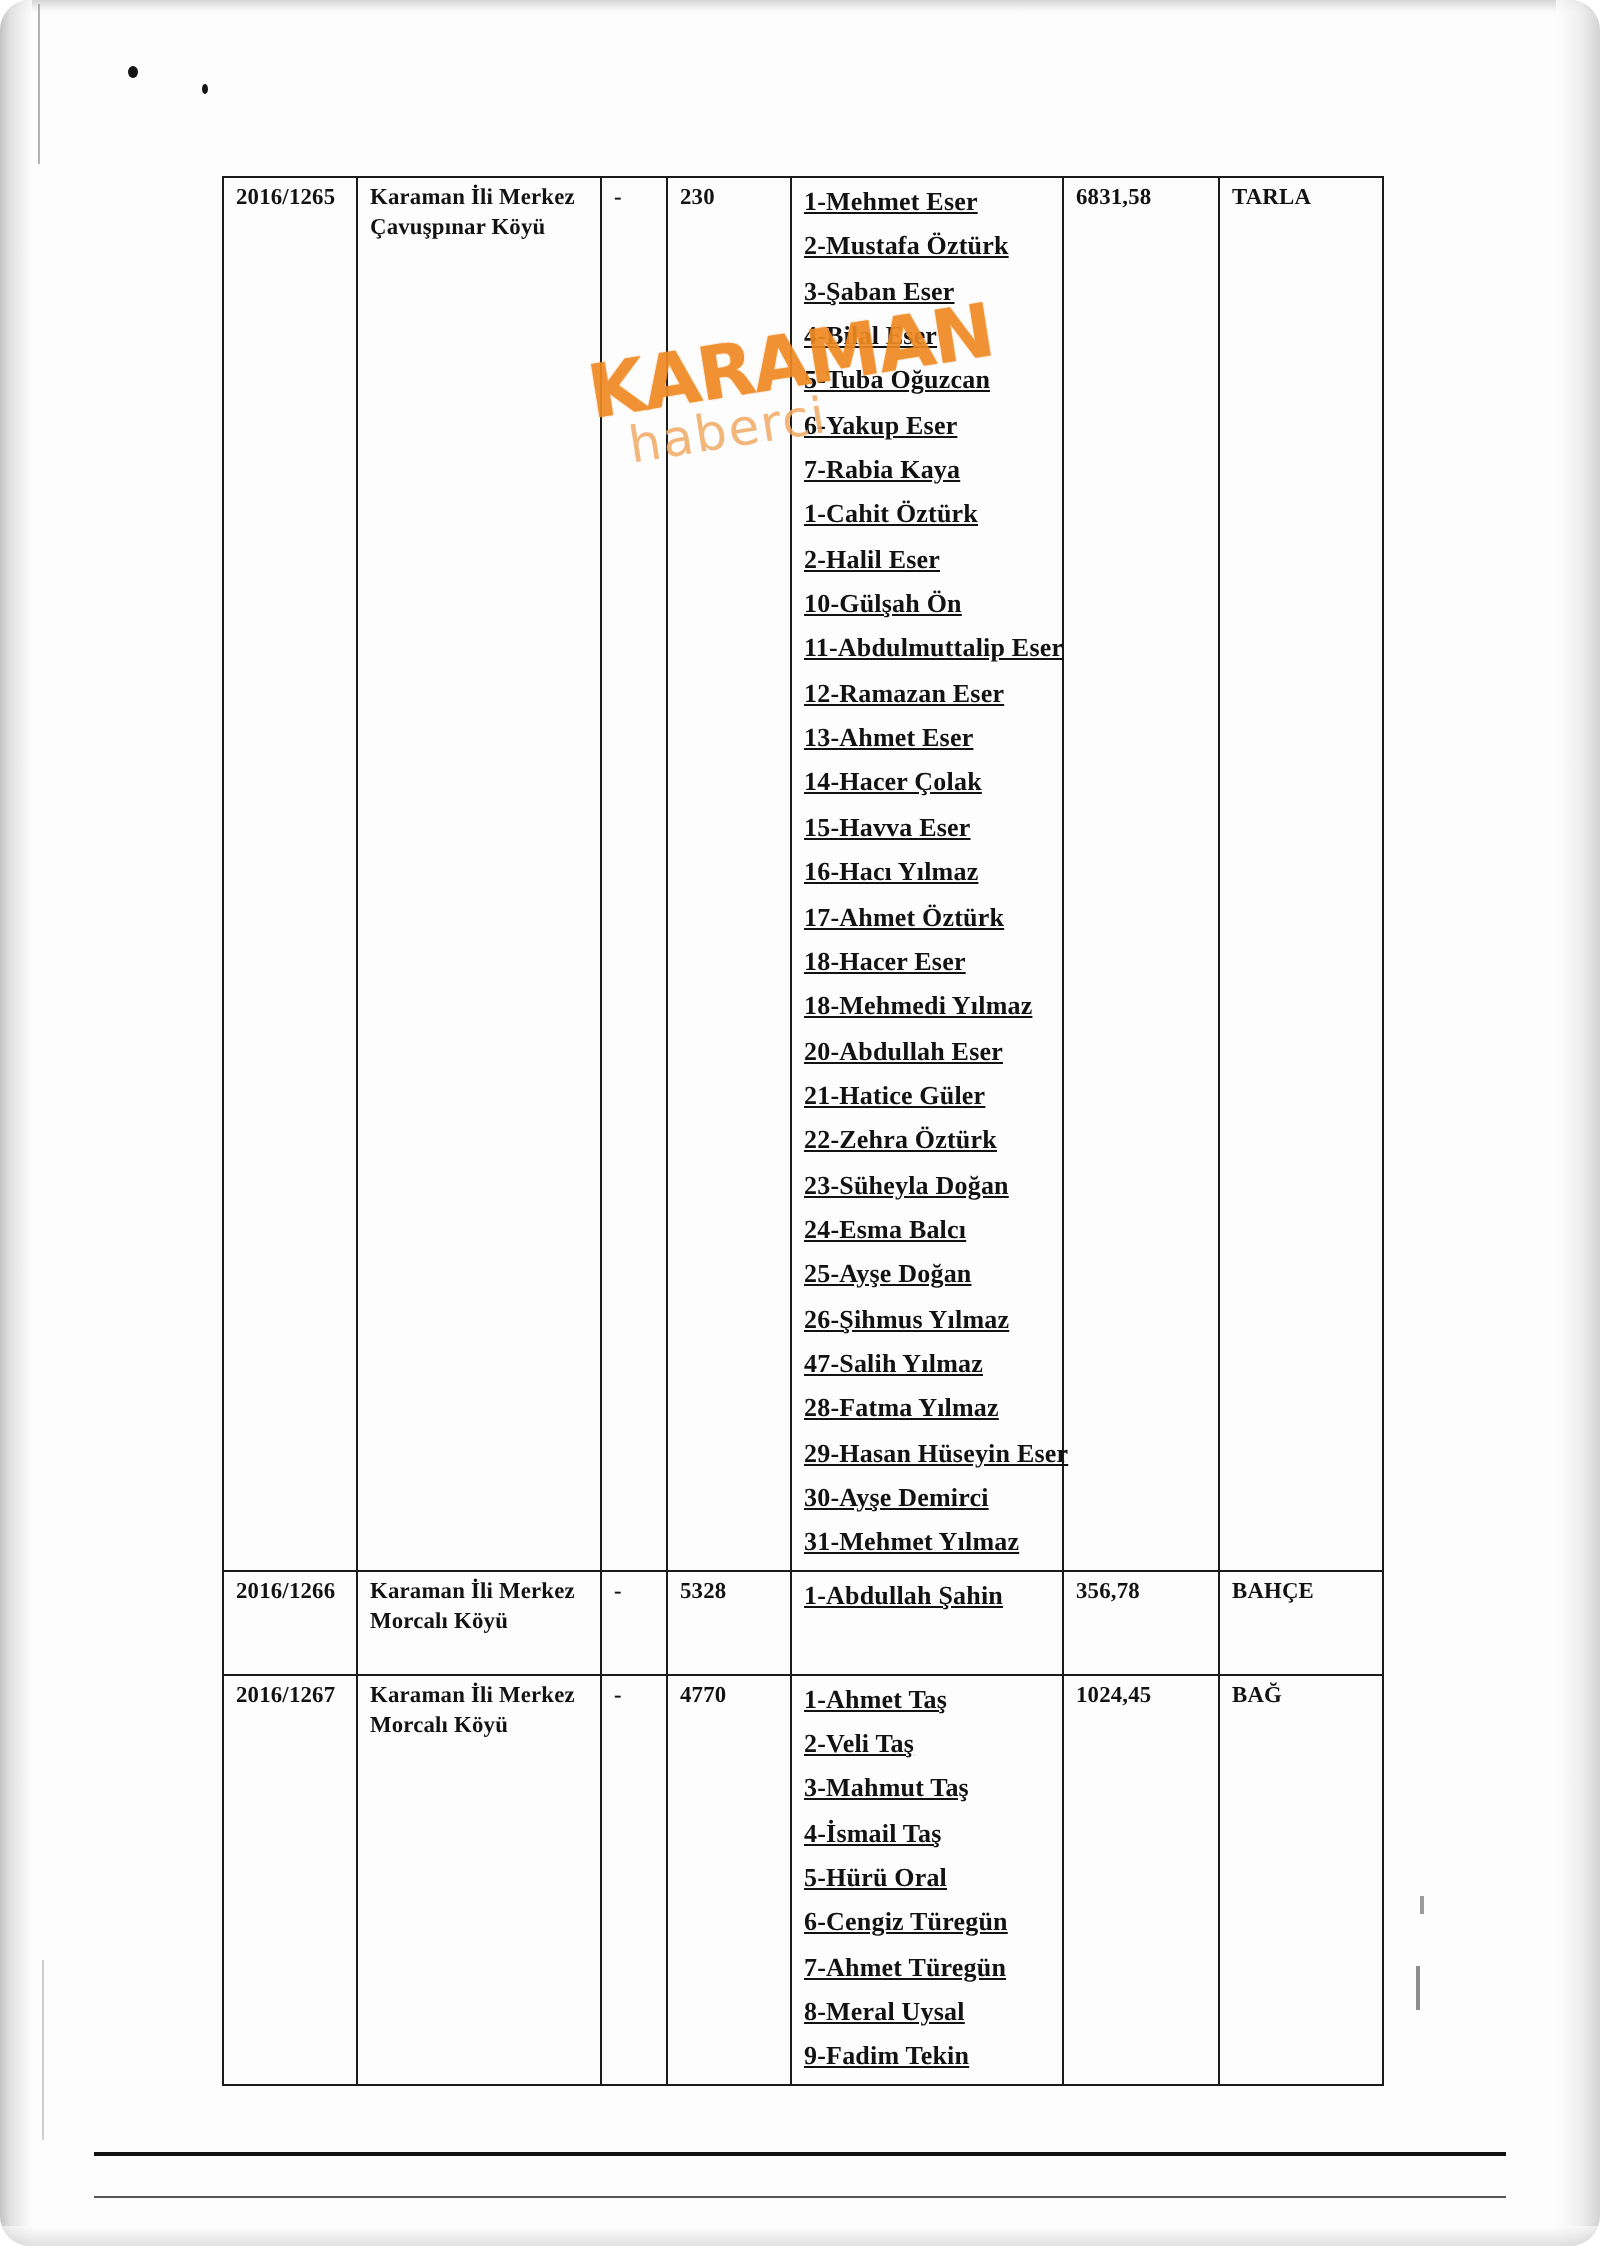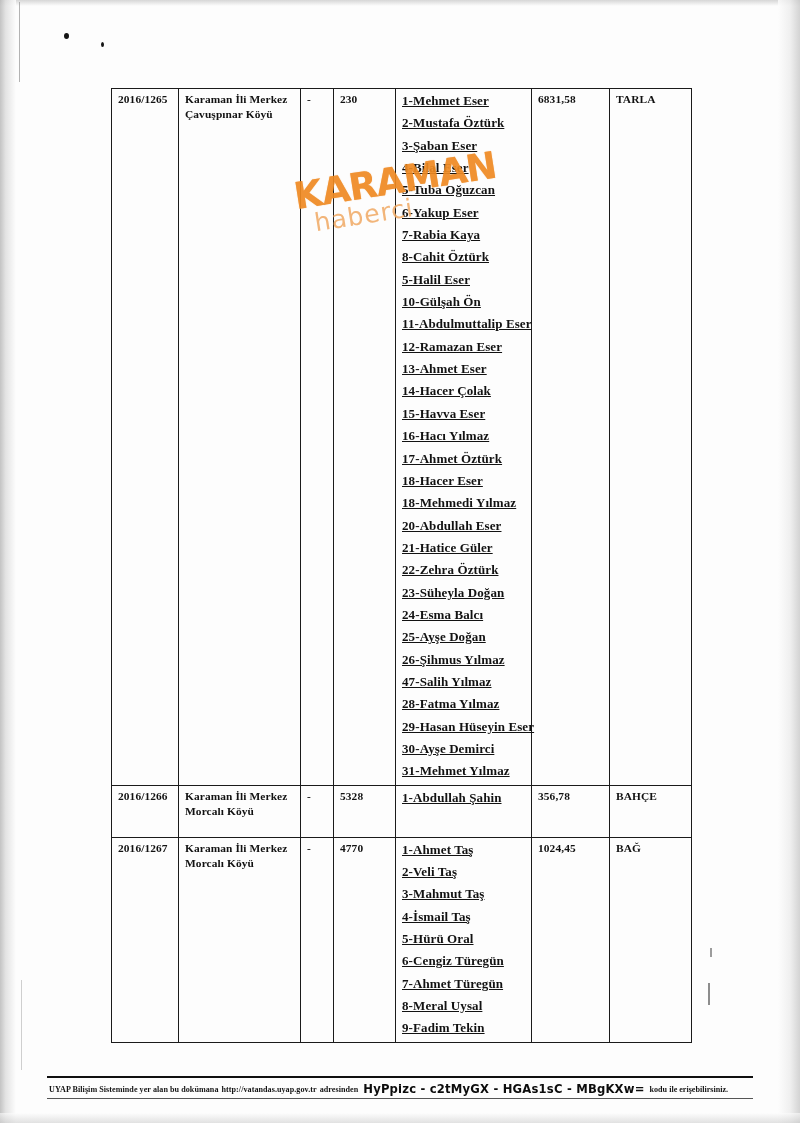--- a/index.html
+++ b/index.html
@@ -9,20 +9,21 @@
   }
 
   .page {
     position: relative;
     width: 800px;
     height: 1123px;
     background: #fdfdfd;
     overflow: hidden;
     font-family: "Liberation Serif", "DejaVu Serif", serif;
     color: #121212;
+    border-radius: 15px;
   }
 
   
   .scan-edge-left {
     position: absolute;
     left: 0; top: 0;
     width: 16px; height: 1123px;
     background: linear-gradient(to right, #b9b9b9 0%, #dedede 35%, #fdfdfd 100%);
     opacity: .85;
   }
@@ -265,22 +266,22 @@
           </td>
           <td>
             <ul class="owner-list">
               <li>1-Mehmet Eser</li>
               <li>2-Mustafa Öztürk</li>
               <li>3-Şaban Eser</li>
               <li>4-Bilal Eser</li>
               <li>5-Tuba Oğuzcan</li>
               <li>6-Yakup Eser</li>
               <li>7-Rabia Kaya</li>
-              <li>8-Cahit Öztürk</li>
-              <li>5-Halil Eser</li>
+              <li>1-Cahit Öztürk</li>
+              <li>2-Halil Eser</li>
               <li>10-Gülşah Ön</li>
               <li>11-Abdulmuttalip Eser</li>
               <li>12-Ramazan Eser</li>
               <li>13-Ahmet Eser</li>
               <li>14-Hacer Çolak</li>
               <li>15-Havva Eser</li>
               <li>16-Hacı Yılmaz</li>
               <li>17-Ahmet Öztürk</li>
               <li>18-Hacer Eser</li>
               <li>18-Mehmedi Yılmaz</li>
@@ -372,21 +373,14 @@
   </div>
 
   <div class="watermark">
     <div class="wm-main">KARAMAN</div>
     <div class="wm-sub">haberci</div>
   </div>
 
   <div class="footer-rule"></div>
   <div class="footer-rule-2"></div>
 
-  <div class="footer">
-    <span class="footer-text-a">UYAP Bilişim Sisteminde yer alan bu dokümana</span>
-    <span class="footer-text-a footer-url">http://vatandas.uyap.gov.tr</span>
-    <span class="footer-text-a">adresinden</span>
-    <span class="footer-code">HyPpizc - c2tMyGX - HGAs1sC - MBgKXw=</span>
-    <span class="footer-text-b">kodu ile erişebilirsiniz.</span>
-  </div>
 
 </div>
 
 </body></html>

